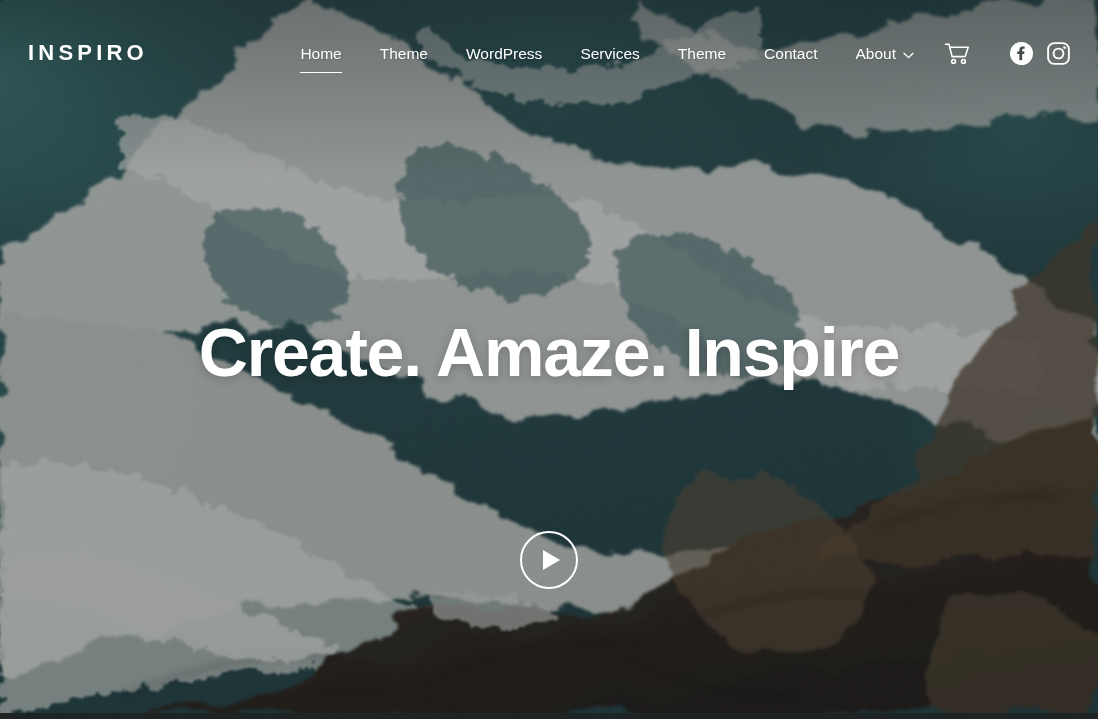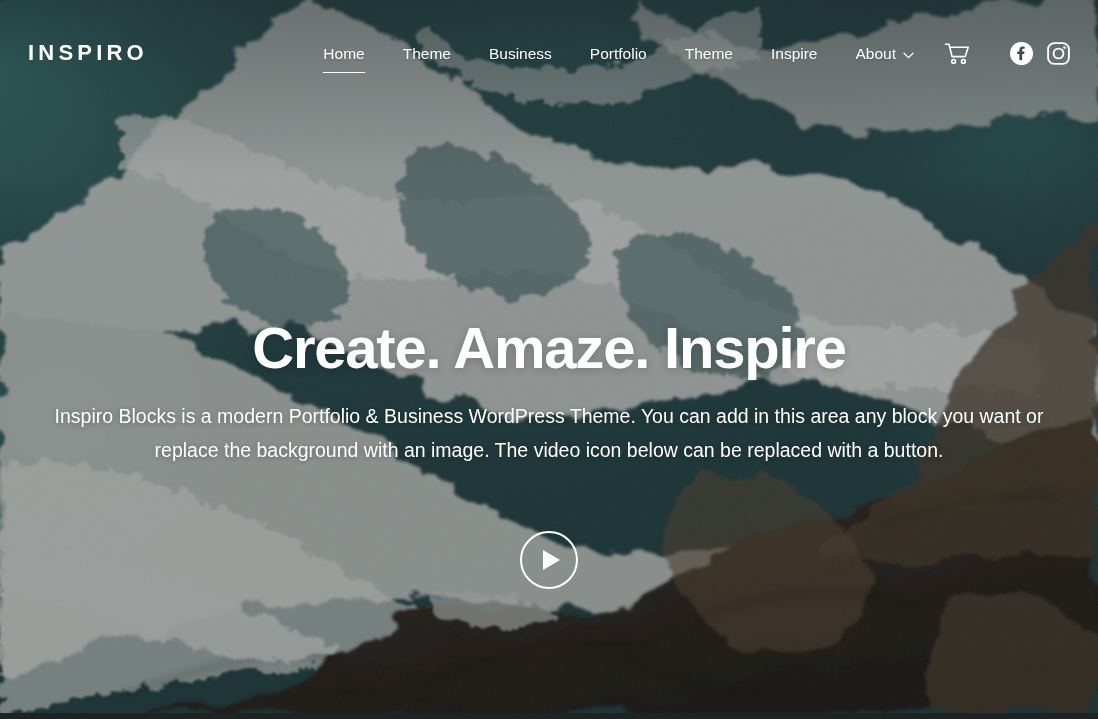--- a/index.html
+++ b/index.html
@@ -100,21 +100,21 @@
   .hero-content {
     position:absolute;
     left:0; right:0;
     top:318px;
     z-index:15;
     text-align:center;
     padding:0 20px;
   }
   .hero-title {
     color:#fff;
-    font-size:58px;
+    font-size:68px;
     font-weight:bold;
     letter-spacing:-1.2px;
     line-height:1.02;
     text-shadow:0 2px 10px rgba(0,0,0,0.22);
   }
   .hero-sub {
     margin-top:22px;
     color:#fff;
     font-size:19.5px;
     line-height:1.75;
@@ -297,33 +297,33 @@
         <li class="nav-item is-active">
           <a class="nav-link" href="#">Home</a>
           <span class="nav-underline"></span>
         </li>
 
         <li class="nav-item">
           <a class="nav-link" href="#">Theme</a>
         </li>
 
         <li class="nav-item">
-          <a class="nav-link" href="#">Business</a>
-        </li>
-
-        <li class="nav-item">
-          <a class="nav-link" href="#">Portfolio</a>
+          <a class="nav-link" href="#">WordPress</a>
+        </li>
+
+        <li class="nav-item">
+          <a class="nav-link" href="#">Services</a>
         </li>
 
         <li class="nav-item">
           <a class="nav-link" href="#">Theme</a>
         </li>
 
         <li class="nav-item">
-          <a class="nav-link" href="#">Inspire</a>
+          <a class="nav-link" href="#">Contact</a>
         </li>
 
         <li class="nav-item">
           <a class="nav-link has-sub" href="#"><span>About</span><span class="chev"><svg width="11" height="7" viewBox="0 0 11 7" fill="none">
                   <path d="M1 1.2 L5.5 5.6 L10 1.2" stroke="#ffffff" stroke-width="1.3" stroke-linecap="round" stroke-linejoin="round"></path>
                 </svg></span></a>
         </li>
       </ul>
 
       <div class="icon-group">
@@ -353,24 +353,20 @@
             <circle cx="17.5" cy="5.6" r="1.35" fill="#fff"></circle>
           </svg>
         </a>
 
       </div>
     </div>
   </header>
 
   <div class="hero-content">
     <h1 class="hero-title">Create. Amaze. Inspire</h1>
-    <p class="hero-sub">
-      <span>Inspiro Blocks is a modern Portfolio &amp; Business WordPress Theme. You can add in this area any block you want or</span>
-      <span>replace the background with an image. The video icon below can be replaced with a button.</span>
-    </p>
   </div>
 
   <div class="play-wrap">
     <button class="play-btn">
       <span class="play-tri"></span>
     </button>
   </div>
 
 </div>
 

